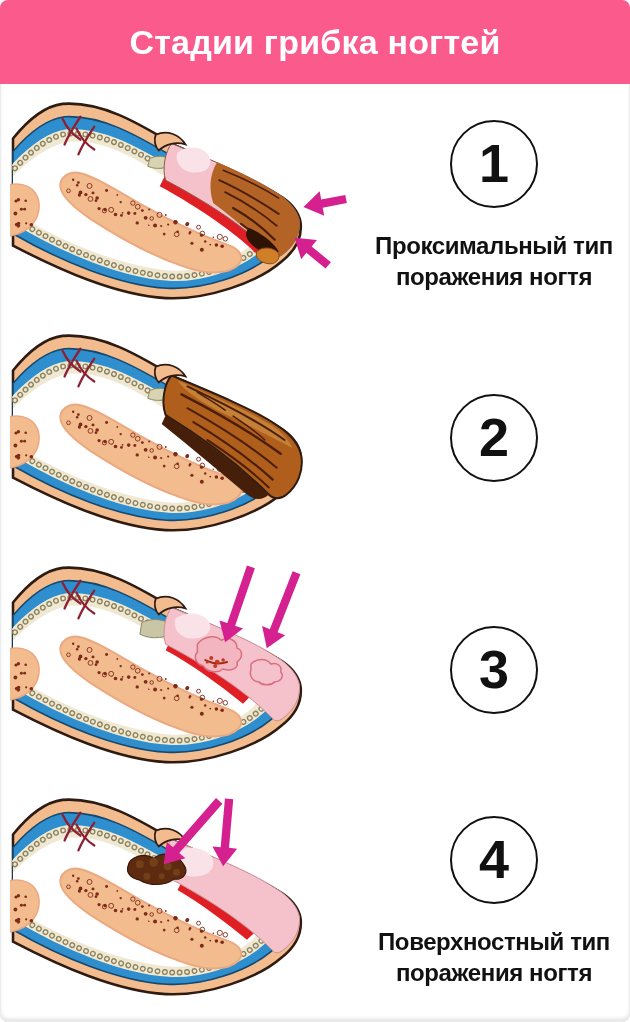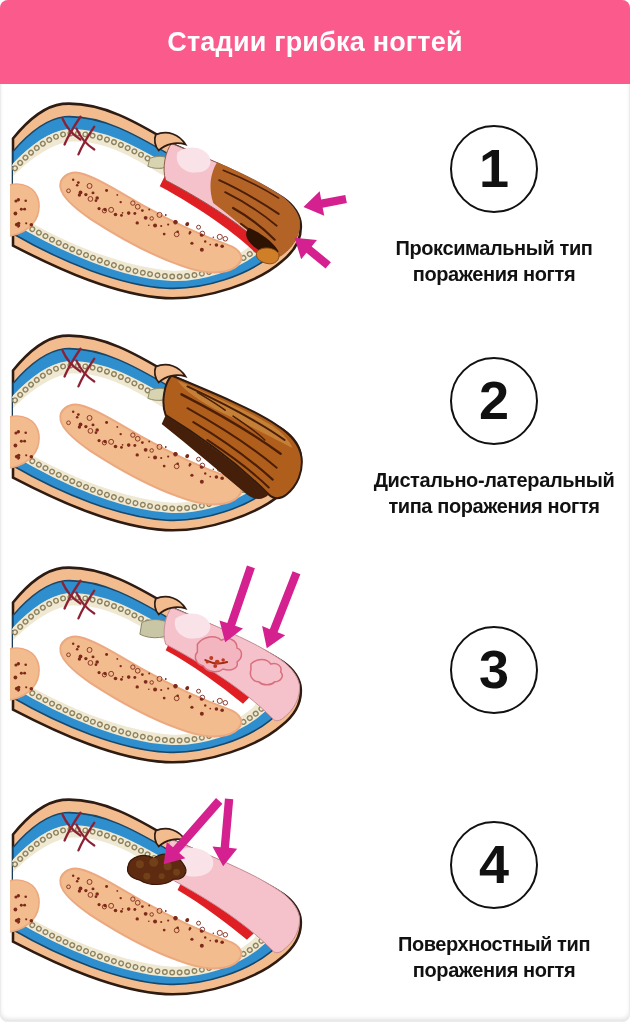--- a/index.html
+++ b/index.html
@@ -9,40 +9,40 @@
     font-family:"Liberation Sans", sans-serif;
     border-radius:8px;
     box-shadow: inset 0 0 0 1px #ececec, inset 0 -3px 4px rgba(0,0,0,.12);
   }
   .header{
     height:84px;background:var(--header_bg,#fb5a8c);
     display:flex;align-items:center;justify-content:center;
   }
   .header h1{
     margin:0;color:var(--header_text,#fff);
-    font-size:27px;font-weight:700;letter-spacing:0.2px;
+    font-size:34px;font-weight:700;letter-spacing:0.2px;
   }
   .row{height:232px;display:flex;}
   .illo{width:358px;box-sizing:border-box;padding:5px 0 0 10px;}
   svg.finger{width:348px;height:226px;display:block;}
   .info{
     flex:1;display:flex;flex-direction:column;align-items:center;
     justify-content:center;padding-top:12px;gap:22px;
   }
   .num-circle{
     width:84px;height:84px;border:2.5px solid var(--circle_border,#111);
     background:var(--circle_bg,#fff);border-radius:50%;
     display:flex;align-items:center;justify-content:center;
   }
   .num-circle span{
     font-size:54px;font-weight:700;color:var(--caption_text,#111);
     line-height:1;transform:translateY(-1px);
   }
   .caption{
-    font-size:20px;font-weight:700;color:var(--caption_text,#111);
+    font-size:24px;font-weight:700;color:var(--caption_text,#111);
     text-align:center;white-space:pre-line;line-height:1.3;
     letter-spacing:-0.4px;max-width:268px;
   }
 </style>
 </head>
 <body>
 
 <div class="page">
 
   <div class="header">
@@ -274,22 +274,20 @@
           <circle cx="222" cy="150" r="3.2" fill="#451F09"></circle>
           <circle cx="240" cy="164" r="3" fill="#451F09"></circle>
           <circle cx="254" cy="174" r="2.6" fill="#451F09"></circle>
           <path d="M 144,46 C 156,41 168,46 174,56 C 165,53 154,55 147,62 C 143,58 142,51 144,46 Z" fill="#F2BC8E" stroke="#2E1B12" stroke-width="1.8"></path>
         </svg>
     </div>
     <div class="info">
       <div class="num-circle">
         <span>2</span>
       </div>
-      <div class="caption">Дистально-латеральный
-типа поражения ногтя</div>
     </div>
   </div>
 
   <div class="row">
     <div class="illo">
       <svg class="finger" viewBox="0 0 345 228">
           <path d="M 0,50 C 16,30 34,17 50,15 C 92,12 132,38 164,57 C 206,76 244,92 268,107 C 280,114 288,124 290,134 C 292,149 285,163 271,174 C 247,195 196,213 154,211 C 104,208 48,183 0,158 Z" fill="#F2BC8E" stroke="#2E1B12" stroke-width="2.6"></path>
           <path d="M 0,63 C 18,42 36,30 52,28 C 92,26 130,50 161,68 C 201,86 236,101 258,115 C 268,122 274,130 276,137 C 277,149 271,160 259,169 C 237,187 194,203 155,201 C 108,198 50,175 0,146 Z" fill="#2F8FCE" stroke="#16486E" stroke-width="1.6"></path>
           <path d="M 0,75 C 20,54 38,43 54,41 C 92,39 128,61 158,78 C 196,95 228,109 249,122 C 257,128 262,134 263,140 C 264,149 259,157 249,164 C 229,180 192,194 157,192 C 112,189 54,168 0,135 Z" fill="#EFE8D2"></path>
           <path d="M 0,88 C 22,66 42,55 58,53 C 94,51 126,72 153,88 C 187,103 216,116 236,128 C 243,133 247,138 248,142 C 249,148 245,154 237,160 C 219,174 188,185 158,183 C 118,180 58,160 0,124 Z" fill="#FFFFFF"></path>

